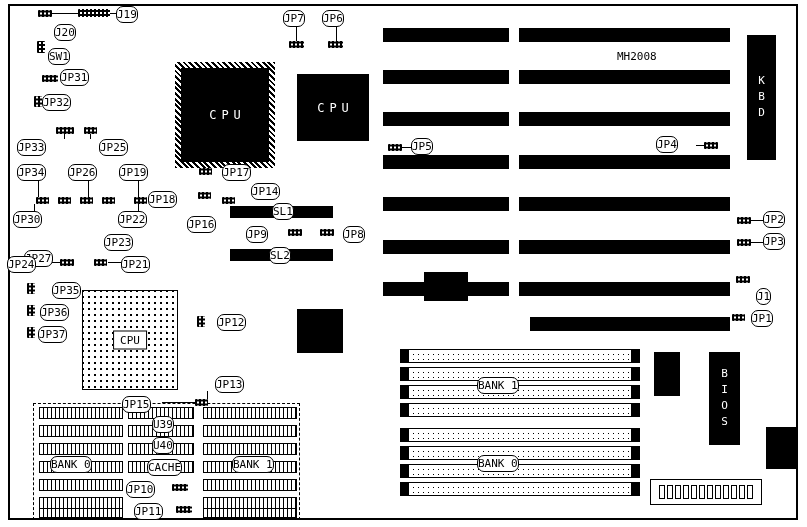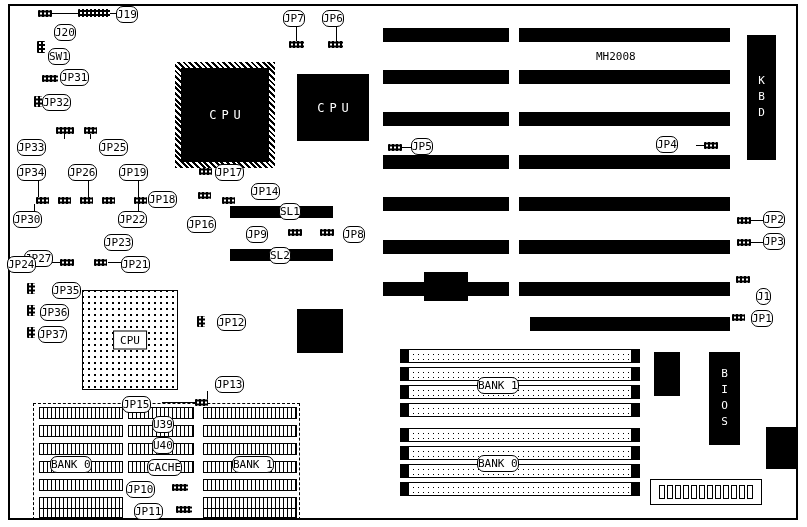--- a/index.html
+++ b/index.html
@@ -28,21 +28,21 @@
   .sp { letter-spacing:5px; text-indent:5px; }
   .vtext { writing-mode:vertical-rl; text-orientation:upright; letter-spacing:3px; font-size:11px; }
   .pga { position:absolute; z-index:2; border:1px solid #000; background-color:#fff;
          background-image:radial-gradient(circle,#000 1px,rgba(0,0,0,0) 1.1px);
          background-size:6px 6px; background-position:3px 3px; }
   .pga-label { position:absolute; left:50%; top:50%; transform:translate(-50%,-50%); background:#fff;
                border:1px solid #000; padding:2px 6px; font-size:11px; z-index:3; white-space:nowrap; }
   .pwr { position:absolute; z-index:3; border:1px solid #000; background:#fff; display:flex;
          align-items:center; justify-content:center; gap:2px; }
   .pwr i { display:block; width:6px; height:14px; border:1px solid #000; background:#fff; }
-  .txt { position:absolute; z-index:4; font-size:11px; white-space:nowrap; }
+  .txt { position:absolute; z-index:4; font-size:11px; white-space:nowrap;margin-left:21px; }
 </style>
 </head>
 <body>
 
 <div class="stage">
   <div class="outline"></div>
 
   <i class="line" style="left:52px;top:13px;width:64px;height:1px"></i>
   <i class="line" style="left:296px;top:26px;width:1px;height:15px"></i>
   <i class="line" style="left:336px;top:26px;width:1px;height:15px"></i>
@@ -184,27 +184,27 @@
   <div class="pill" style="left:116px;top:6px">J19</div>
   <div class="pill" style="left:54px;top:24px">J20</div>
   <div class="pill" style="left:48px;top:48px">SW1</div>
   <div class="pill" style="left:60px;top:69px">JP31</div>
   <div class="pill" style="left:42px;top:94px">JP32</div>
   <div class="pill" style="left:17px;top:139px">JP33</div>
   <div class="pill" style="left:99px;top:139px">JP25</div>
   <div class="pill" style="left:17px;top:164px">JP34</div>
   <div class="pill" style="left:68px;top:164px">JP26</div>
   <div class="pill" style="left:119px;top:164px">JP19</div>
-  <div class="pill" style="left:215px;top:164px">JP17</div>
+  <div class="pill" style="left:222px;top:164px">JP17</div>
   <div class="pill" style="left:148px;top:191px">JP18</div>
   <div class="pill" style="left:251px;top:183px">JP14</div>
   <div class="pill" style="left:13px;top:211px">JP30</div>
   <div class="pill" style="left:118px;top:211px">JP22</div>
   <div class="pill" style="left:187px;top:216px">JP16</div>
-  <div class="pill" style="left:279px;top:203px">SL1</div>
+  <div class="pill" style="left:272px;top:203px">SL1</div>
   <div class="pill" style="left:246px;top:226px">JP9</div>
   <div class="pill" style="left:343px;top:226px">JP8</div>
   <div class="pill" style="left:24px;top:250px">JP27</div>
   <div class="pill" style="left:104px;top:234px">JP23</div>
   <div class="pill" style="left:269px;top:247px">SL2</div>
   <div class="pill" style="left:7px;top:256px">JP24</div>
   <div class="pill" style="left:121px;top:256px">JP21</div>
   <div class="pill" style="left:52px;top:282px">JP35</div>
   <div class="pill" style="left:40px;top:304px">JP36</div>
   <div class="pill" style="left:38px;top:326px">JP37</div>

